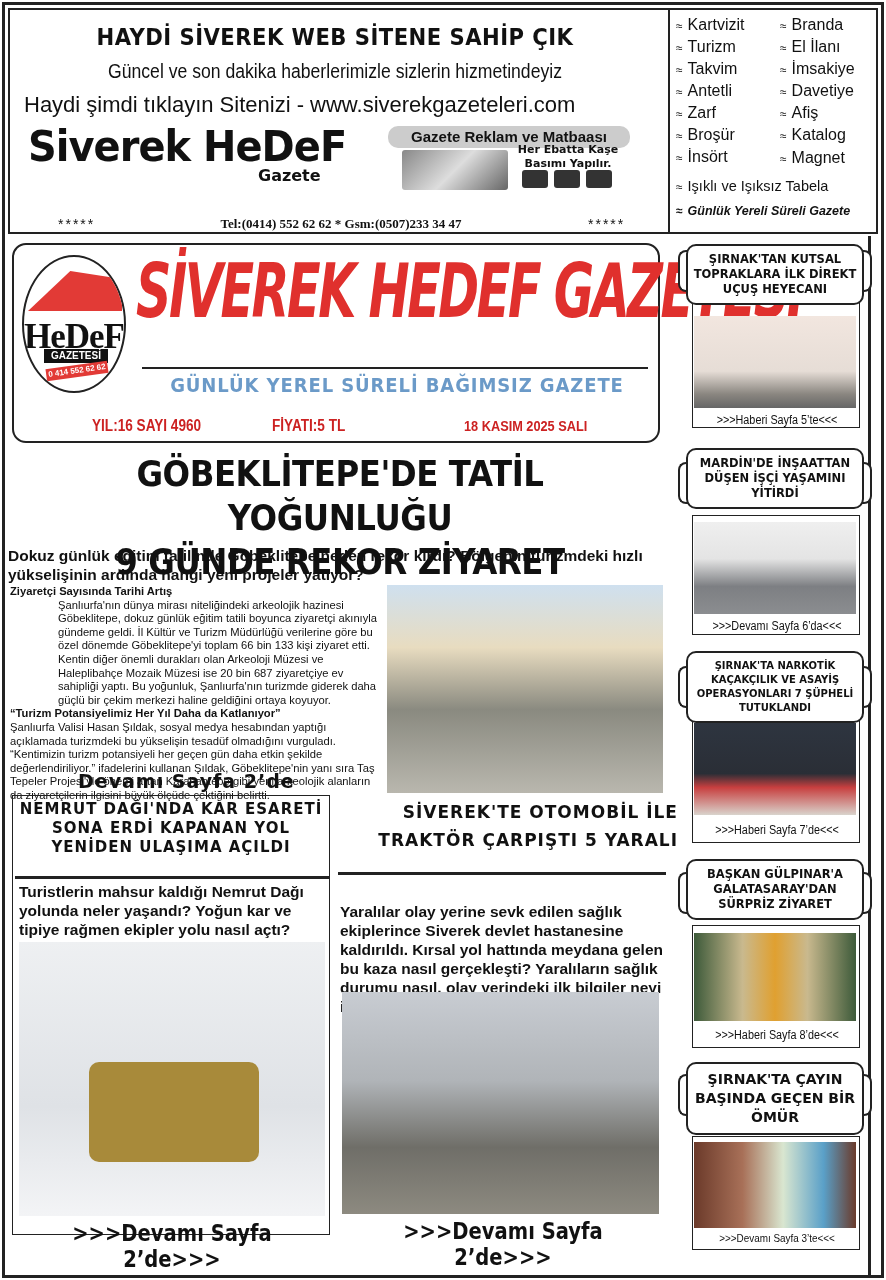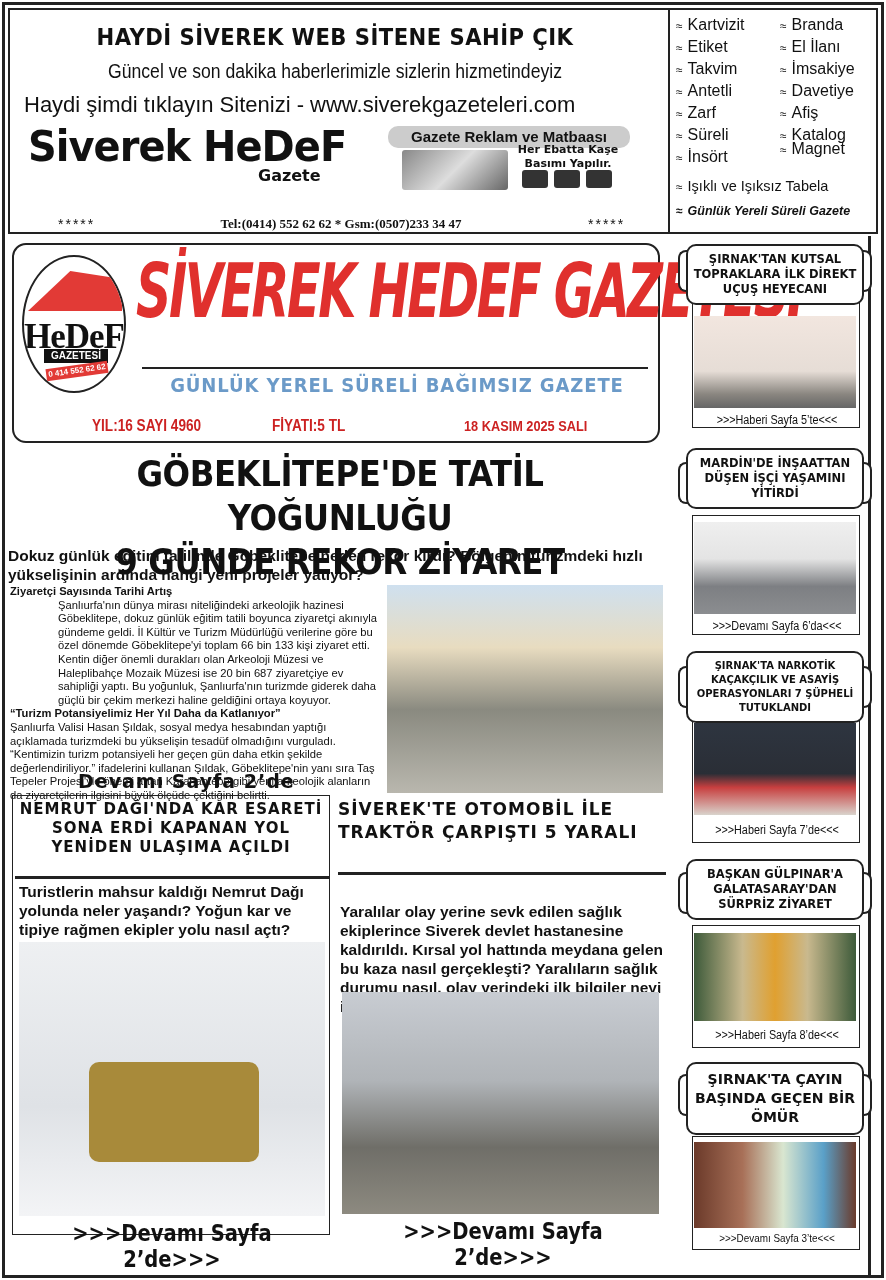--- a/index.html
+++ b/index.html
@@ -50,21 +50,21 @@
 .photo1{position:absolute;left:387px;top:585px;width:276px;height:208px;background:linear-gradient(180deg,#cfe0ef 0%,#e8dcc0 30%,#8a8a80 60%,#b9b7ae 100%);}
 
 .nbox{position:absolute;left:12px;top:795px;width:318px;height:440px;border:1.5px solid #222;}
 .nhead{position:absolute;left:0;top:4px;width:316px;text-align:center;font-family:"DejaVu Sans",sans-serif;font-weight:bold;font-size:15px;line-height:19px;letter-spacing:1px;}
 .nrule{position:absolute;left:2px;top:80px;width:314px;height:3px;background:#222;}
 .nlede{position:absolute;left:6px;top:86px;width:306px;font-weight:bold;font-size:15.5px;line-height:19px;}
 .nphoto{position:absolute;left:6px;top:146px;width:306px;height:274px;background:linear-gradient(180deg,#eef0f2 0%,#dfe2e6 60%,#f3f4f6 100%);}
 .grader{position:absolute;left:70px;top:120px;width:170px;height:100px;background:#a88a3a;border-radius:10px;}
 .ncont{position:absolute;left:0;top:424px;width:318px;text-align:center;}
 
-.shead{position:absolute;left:338px;top:798px;width:340px;text-align:left;font-family:"DejaVu Sans",sans-serif;font-weight:bold;font-size:17px;line-height:23px;letter-spacing:1px;}
+.shead{position:absolute;left:338px;top:798px;width:340px;text-align:right;font-family:"DejaVu Sans",sans-serif;font-weight:bold;font-size:17px;line-height:28px;letter-spacing:1px;}
 .srule{position:absolute;left:338px;top:872px;width:328px;height:3px;background:#222;}
 .slede{position:absolute;left:340px;top:882px;width:330px;font-weight:bold;font-size:15.5px;line-height:19px;margin-top:20px;}
 .sphoto{position:absolute;left:342px;top:992px;width:317px;height:222px;background:linear-gradient(180deg,#c8ccd2 0%,#b0b4b8 40%,#6f6e68 70%,#8d8a80 100%);}
 .scont{position:absolute;left:338px;top:1218px;width:330px;text-align:center;}
 .dvm{font-family:"DejaVu Sans",sans-serif;font-weight:bold;font-size:23px;letter-spacing:0px;transform:scaleX(0.85);display:inline-block;}
 
 .vline{position:absolute;left:868px;top:236px;width:3px;height:1040px;background:#222;}
 .rcard{position:absolute;left:692px;width:168px;border:1.5px solid #222;}
 .rtag{position:absolute;left:686px;width:178px;border:2px solid #222;border-radius:10px;background:#fff;text-align:center;font-family:"DejaVu Sans",sans-serif;font-weight:bold;font-size:11.5px;line-height:15px;padding:6px 2px;z-index:2;}
 .rimg{position:absolute;left:694px;width:162px;}
@@ -93,33 +93,33 @@
       <span></span>
       <span></span>
     </div>
   <div class="stars-l">*****</div>
   <div class="tel">Tel:(0414) 552 62 62 * Gsm:(0507)233 34 47</div>
   <div class="stars-r">*****</div>
 </div>
 <div class="ad-right"></div>
 <div class="services">
   <div class="svc" style="left:2px;top:2px"><span class="ic">≈</span><span>Kartvizit</span></div>
-  <div class="svc" style="left:2px;top:24px"><span class="ic">≈</span><span>Etiket</span></div>
+  <div class="svc" style="left:2px;top:24px"><span class="ic">≈</span><span>Turizm</span></div>
   <div class="svc" style="left:2px;top:46px"><span class="ic">≈</span><span>Takvim</span></div>
   <div class="svc" style="left:2px;top:68px"><span class="ic">≈</span><span>Antetli</span></div>
   <div class="svc" style="left:2px;top:90px"><span class="ic">≈</span><span>Zarf</span></div>
-  <div class="svc" style="left:2px;top:112px"><span class="ic">≈</span><span>Süreli</span></div>
+  <div class="svc" style="left:2px;top:112px"><span class="ic">≈</span><span>Broşür</span></div>
   <div class="svc" style="left:2px;top:134px"><span class="ic">≈</span><span>İnsört</span></div>
   <div class="svc" style="left:106px;top:2px"><span class="ic">≈</span><span>Branda</span></div>
   <div class="svc" style="left:106px;top:24px"><span class="ic">≈</span><span>El İlanı</span></div>
   <div class="svc" style="left:106px;top:46px"><span class="ic">≈</span><span>İmsakiye</span></div>
   <div class="svc" style="left:106px;top:68px"><span class="ic">≈</span><span>Davetiye</span></div>
   <div class="svc" style="left:106px;top:90px"><span class="ic">≈</span><span>Afiş</span></div>
   <div class="svc" style="left:106px;top:112px"><span class="ic">≈</span><span>Katalog</span></div>
-  <div class="svc" style="left:106px;top:126px"><span class="ic">≈</span><span>Magnet</span></div>
+  <div class="svc" style="left:106px;top:135px"><span class="ic">≈</span><span>Magnet</span></div>
   <div class="svc" style="left:2px;top:164px;font-size:14.5px"><span class="ic">≈</span><span>Işıklı ve Işıksız Tabela</span></div>
   <div class="svc" style="left:2px;top:190px;font-size:12.5px;font-style:italic;font-weight:bold"><span class="ic">≈</span><span>Günlük Yereli Süreli Gazete</span></div>
 </div>
 
 <div class="mast">
   <div class="logo">
     <div class="roof"></div>
     <div class="hedef">HeDeF</div>
     <div class="gz">GAZETESİ</div>
     <div class="ph">0 414 552 62 62</div>

